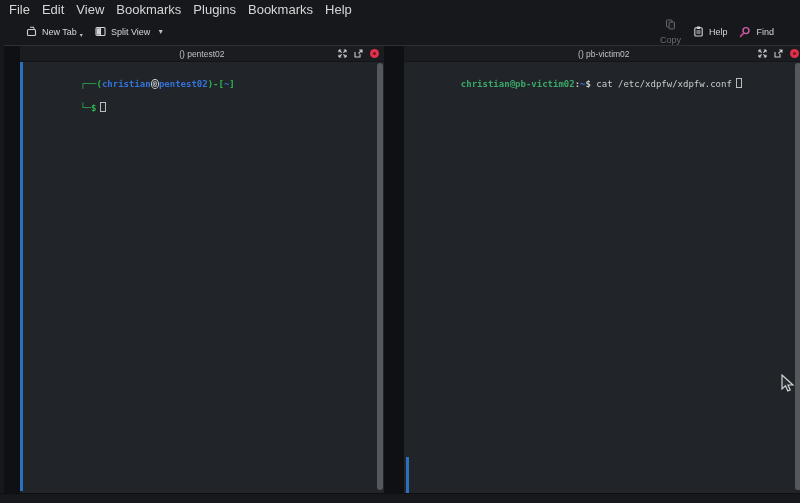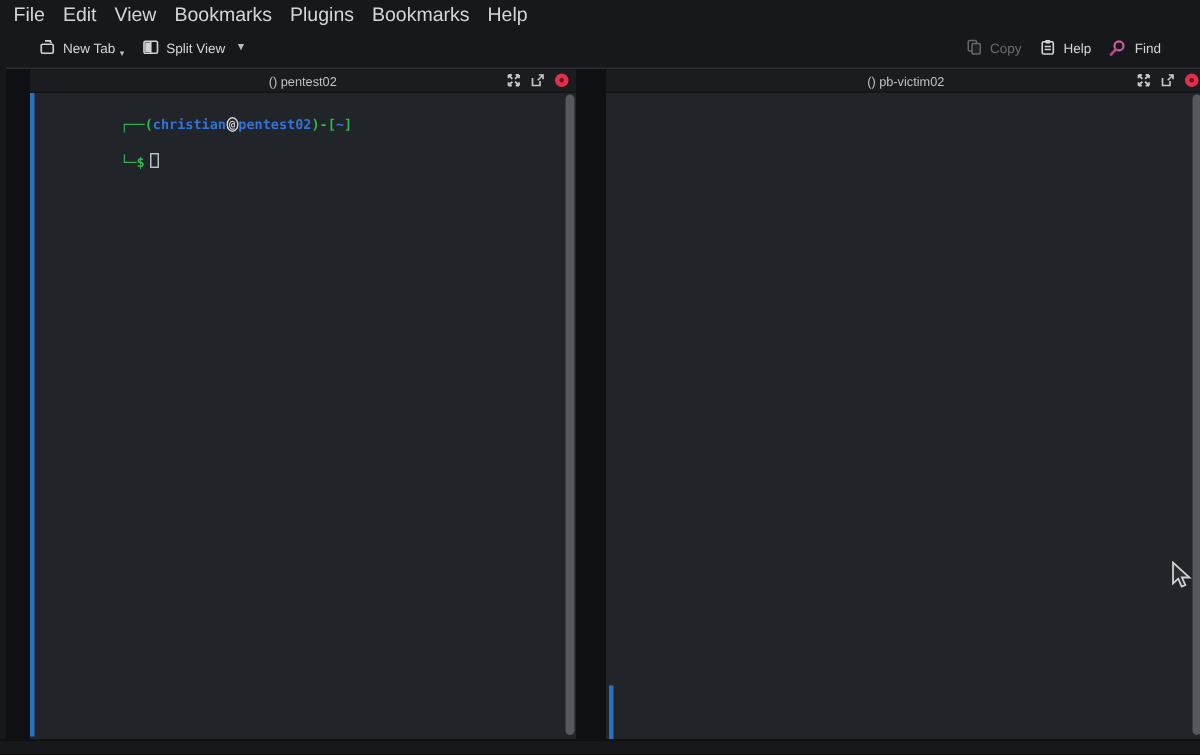--- a/index.html
+++ b/index.html
@@ -10,21 +10,21 @@
     font-family:"Liberation Sans", sans-serif;
     -webkit-font-smoothing:antialiased;
     color:#d6d8da;
   }
   
   .menubar { display:flex; align-items:center; height:18px; padding-left:3px; }
   .menu-item { font-size:13px; color:#d4d6d8; padding:2px 6px; cursor:default; }
   
   .toolbar { display:flex; align-items:center; height:27px; padding:0 20px; }
   .tbtn { display:flex; align-items:center; gap:5px; font-size:9px; color:#d4d6d8; padding:3px 6px; border-radius:3px; }
-  .tbtn.disabled { opacity:.42; }
+  .tbtn.disabled { opacity:.42;flex-direction:column; }
   .tbtn svg { display:block; }
   .spacer { flex:1; }
   .caret-sm { font-size:6px; color:#b9bcbe; margin-left:-2px; margin-top:6px; }
   .chev { font-size:7px; color:#b9bcbe; margin-left:2px; }
   
   .splits { position:absolute; top:45px; left:4px; width:800px; height:448px;
             display:flex; border-top:1px solid #2c2f34; background:#0e1013;padding-left:16px; }
   .pane { display:flex; flex-direction:column; }
   .pane.left  { width:397px; }
   .pane.right { width:437px; margin-left:20px; }
@@ -176,20 +176,23 @@
           <svg width="9" height="9" viewBox="0 0 9 9">
               <path d="M1 3 v5 h5 v-3" fill="none" stroke="#c6c9cc" stroke-width="1.1"></path>
               <path d="M4.5 4.5 L8 1 M5.2 1 H8 V3.8" fill="none" stroke="#c6c9cc" stroke-width="1.1"></path>
             </svg>
         </span>
         <span class="hicon close-dot"></span>
       </div>
       <div class="term rgt">
         <div class="strip-blue"></div>
         <div class="sb-gray"></div>
+        <div class="term-text">
+          <span class="bgreen">christian@pb-victim02</span><span class="bgray">:</span><span class="bblue">~</span><span class="bgray">$</span><span class="cmd"> cat /etc/xdpfw/xdpfw.conf</span><span class="cursor-box"></span>
+        </div>
       </div>
     </div>
   </div>
 
   <div class="bottom-strip"></div>
 
   <div class="mouse-cursor">
     <svg width="14" height="20" viewBox="0 0 14 20">
         <polygon points="1,1 1,15 4.5,11.8 6.8,17 9.2,16 7,11 12,11" fill="#2b2e31" stroke="#cfd2d4" stroke-width="1.2"></polygon>
       </svg>

